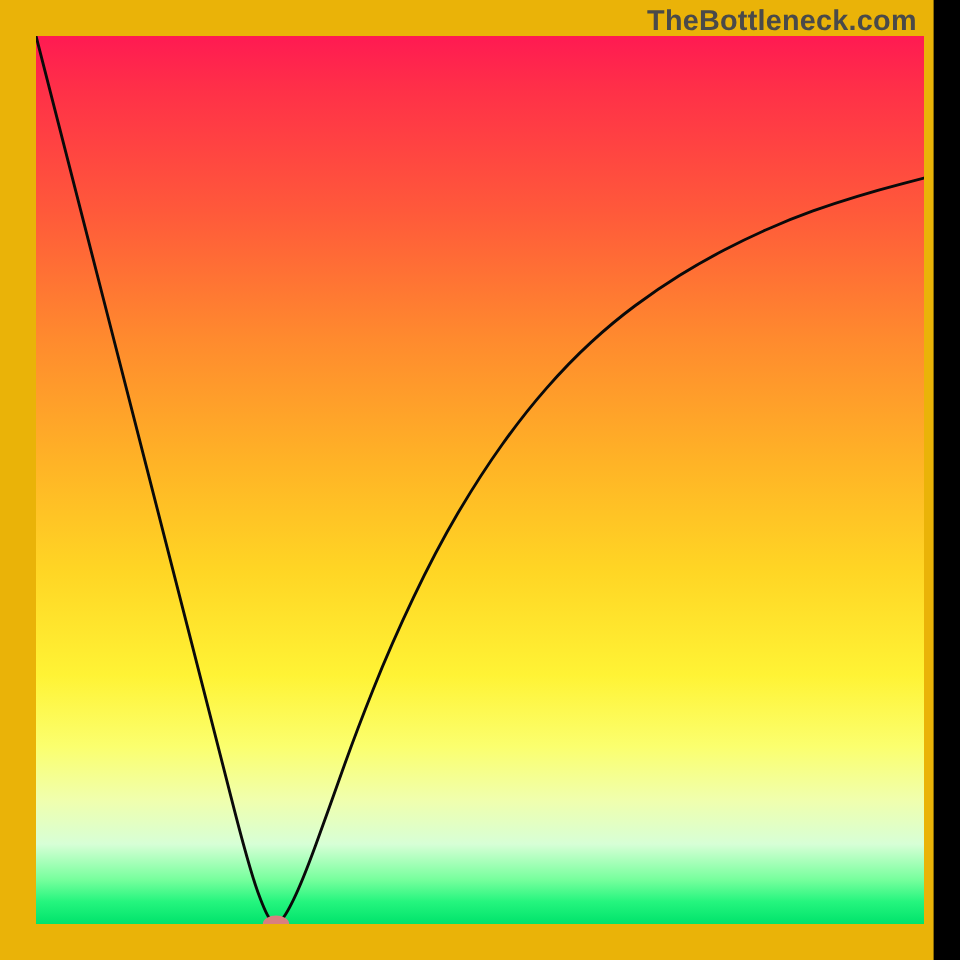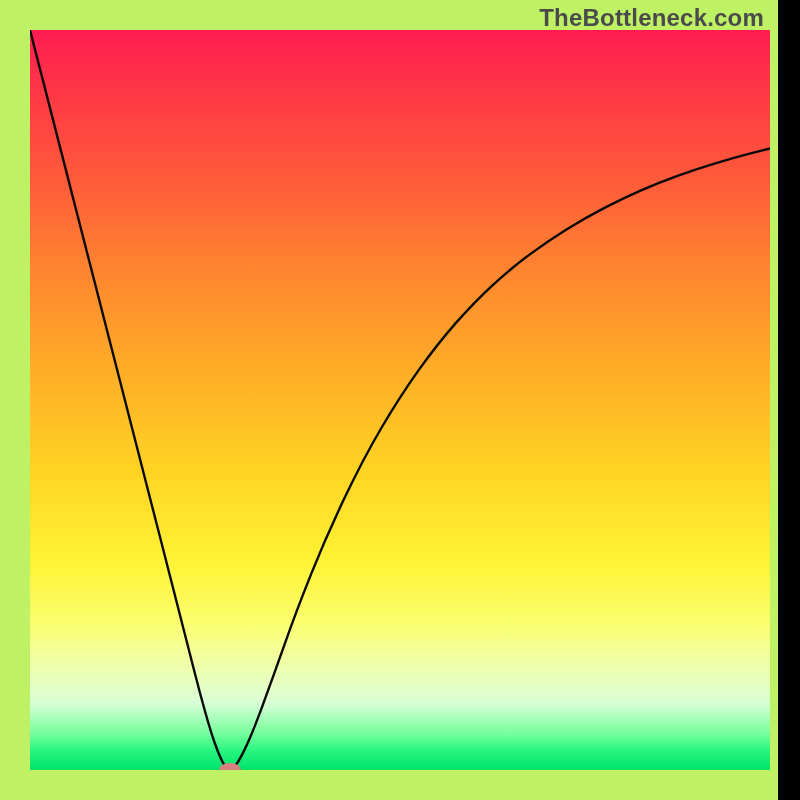--- a/index.html
+++ b/index.html
@@ -8,21 +8,21 @@
     width: 800px;
     height: 800px;
     overflow: hidden;
     font-family: Arial, Helvetica, sans-serif;
     background: #000;
   }
   .frame {
     position: relative;
     width: 778px;
     height: 800px;
-    background: #bef264;
+    background: #eab308;
   }
   .watermark {
     position: absolute;
     top: 4px;
     right: 14px;
     color: #4a4a4a;
     font-size: 24px;
     font-weight: 600;
     letter-spacing: 0.2px;
     z-index: 5;

